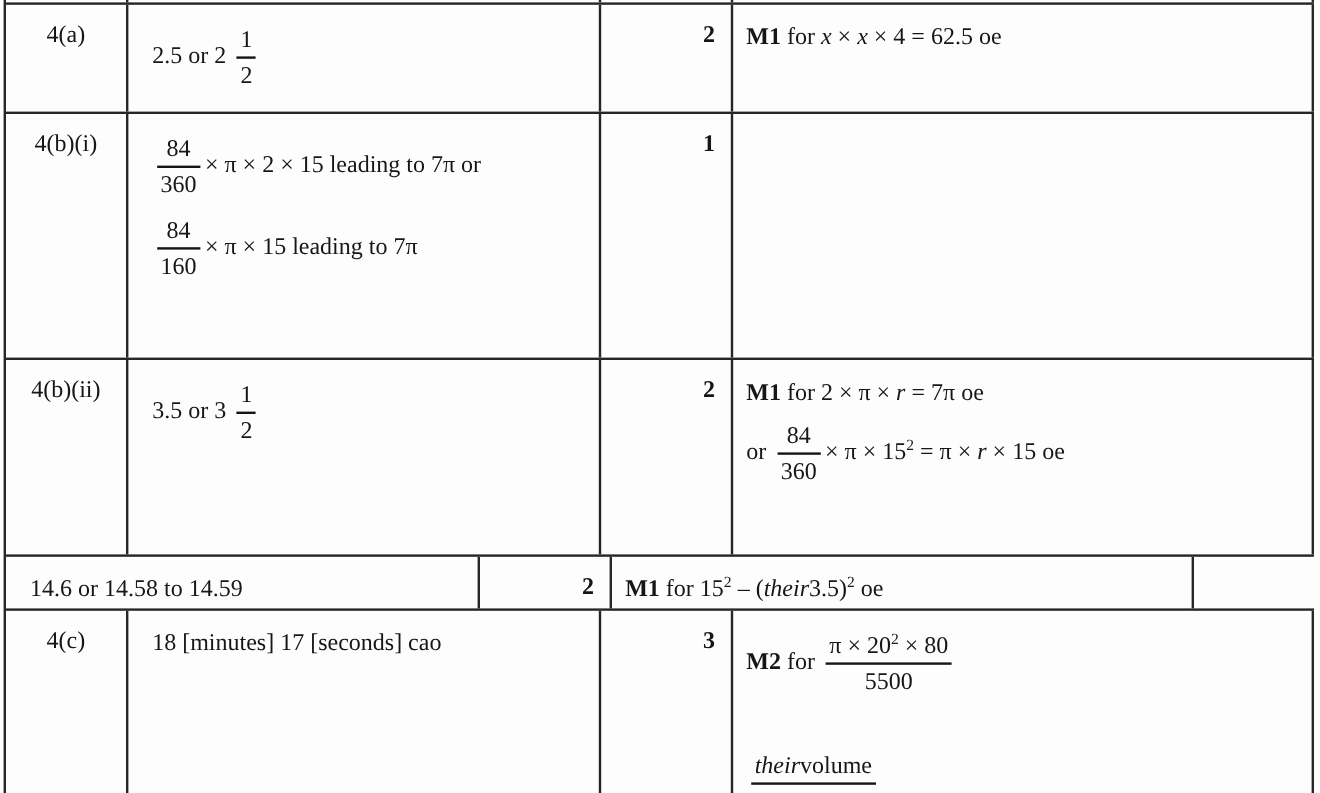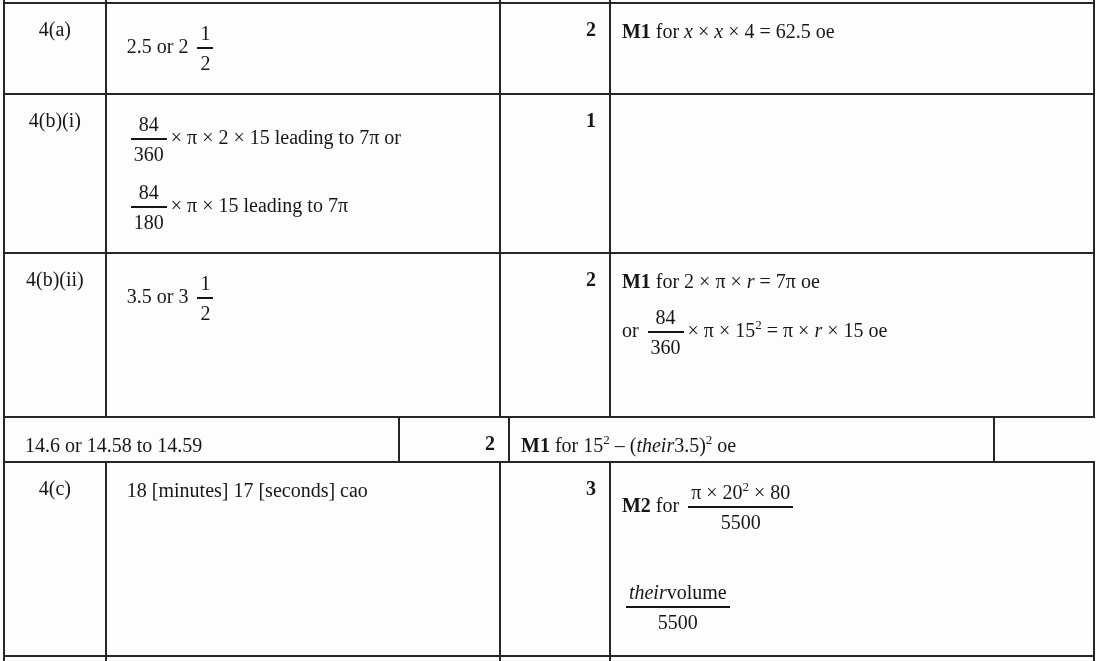--- a/index.html
+++ b/index.html
@@ -91,27 +91,27 @@
         <div class="cell a-cell">
           <div class="line"><span>2.5 or 2 </span><div class="frac"><div class="num"><span>1</span></div><div class="den"><span>2</span></div></div></div>
         </div>
         <div class="cell m-cell">
           <div>2</div>
         </div>
         <div class="cell n-cell">
           <div class="line"><b>M1</b><span> for </span><i>x</i><span> × </span><i>x</i><span> × 4 = 62.5 oe</span></div>
         </div>
       </div>
-      <div class="row" style="height: 159px;">
+      <div class="row" style="height: 205px;">
         <div class="cell q-cell">
           <div>4(b)(i)</div>
         </div>
         <div class="cell a-cell">
           <div class="line"><div class="frac"><div class="num"><span>84</span></div><div class="den"><span>360</span></div></div><span>× π × 2 × 15 leading to 7π or</span></div>
-          <div class="line"><div class="frac"><div class="num"><span>84</span></div><div class="den"><span>180</span></div></div><span>× π × 15 leading to 7π</span></div>
+          <div class="line"><div class="frac"><div class="num"><span>84</span></div><div class="den"><span>160</span></div></div><span>× π × 15 leading to 7π</span></div>
         </div>
         <div class="cell m-cell">
           <div>1</div>
         </div>
         <div class="cell n-cell"></div>
       </div>
       <div class="row" style="height: 164px;">
         <div class="cell q-cell">
           <div>4(b)(ii)</div>
         </div>

